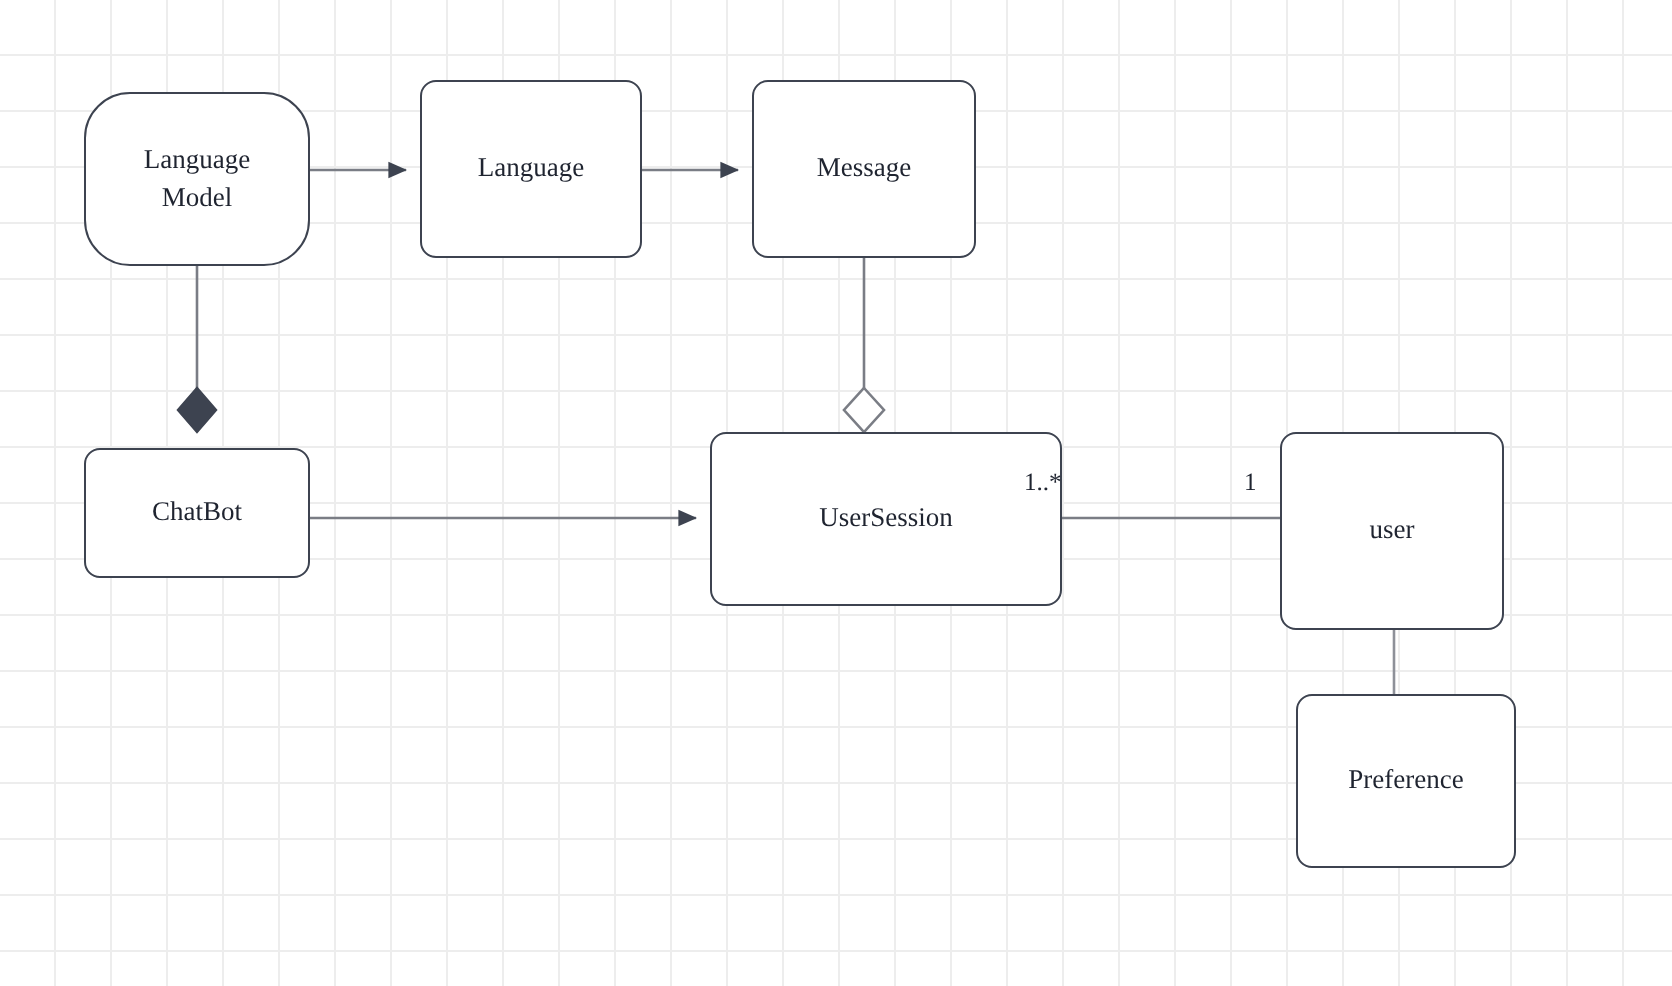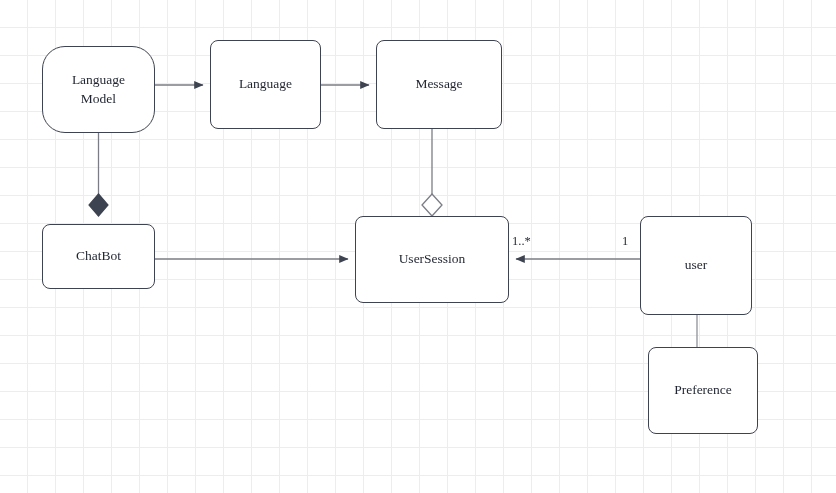--- a/index.html
+++ b/index.html
@@ -118,29 +118,29 @@
 
   <div class="node" style="left:42px; top:46px; width:113px; height:87px;border-radius:23px;">
     <span class="node-label">Language
 Model</span>
   </div>
 
   <div class="node" style="left:210px; top:40px; width:111px; height:89px;">
     <span class="node-label">Language</span>
   </div>
 
-  <div class="node" style="left:376px; top:40px; width:126px; height:89px;">
+  <div class="node" style="left:376px; top:40px; width:112px; height:89px;">
     <span class="node-label">Message</span>
   </div>
 
   <div class="node" style="left:42px; top:224px; width:113px; height:65px;">
     <span class="node-label">ChatBot</span>
   </div>
 
-  <div class="node" style="left:355px; top:216px; width:154px; height:87px;">
+  <div class="node" style="left:355px; top:216px; width:176px; height:87px;">
     <span class="node-label">UserSession</span>
   </div>
 
   <div class="node" style="left:640px; top:216px; width:112px; height:99px;">
     <span class="node-label">user</span>
   </div>
 
   <div class="node" style="left:648px; top:347px; width:110px; height:87px;text-align:right;">
     <span class="node-label">Preference</span>
   </div>

